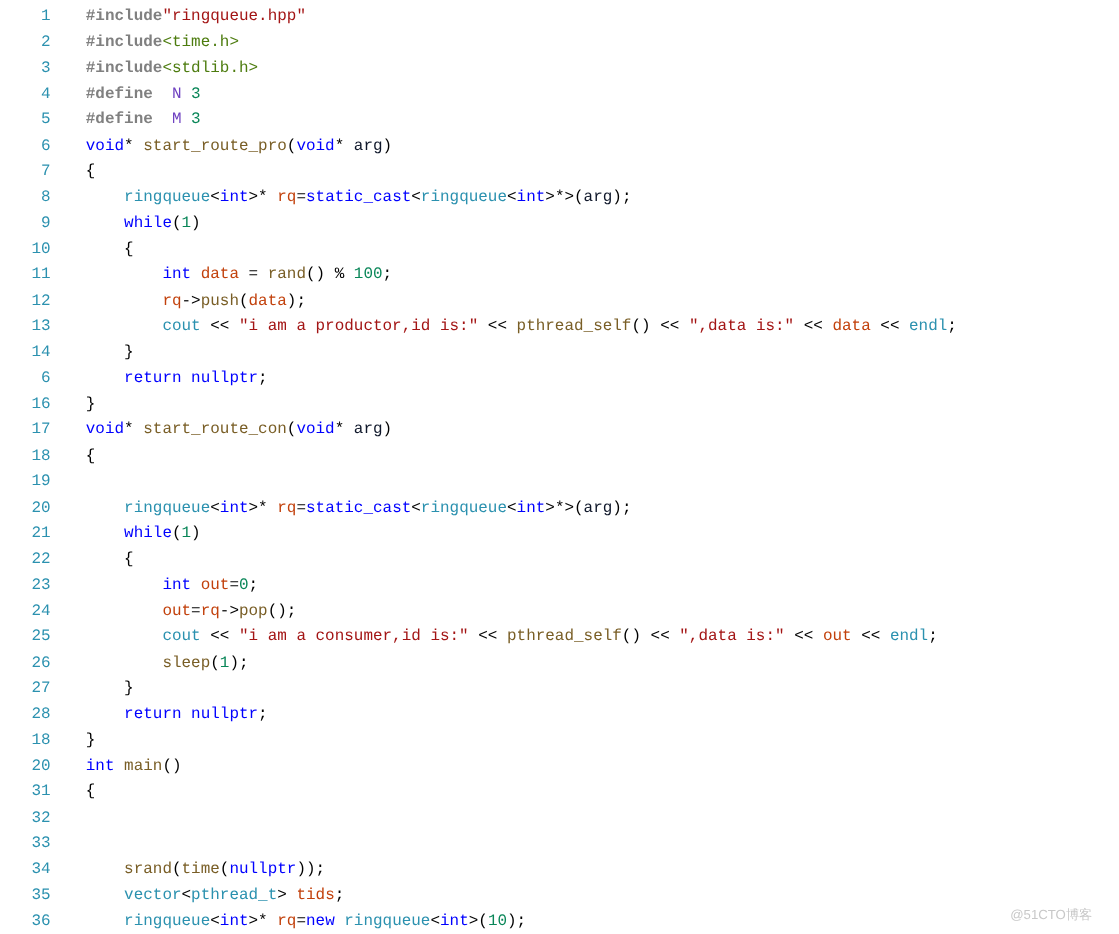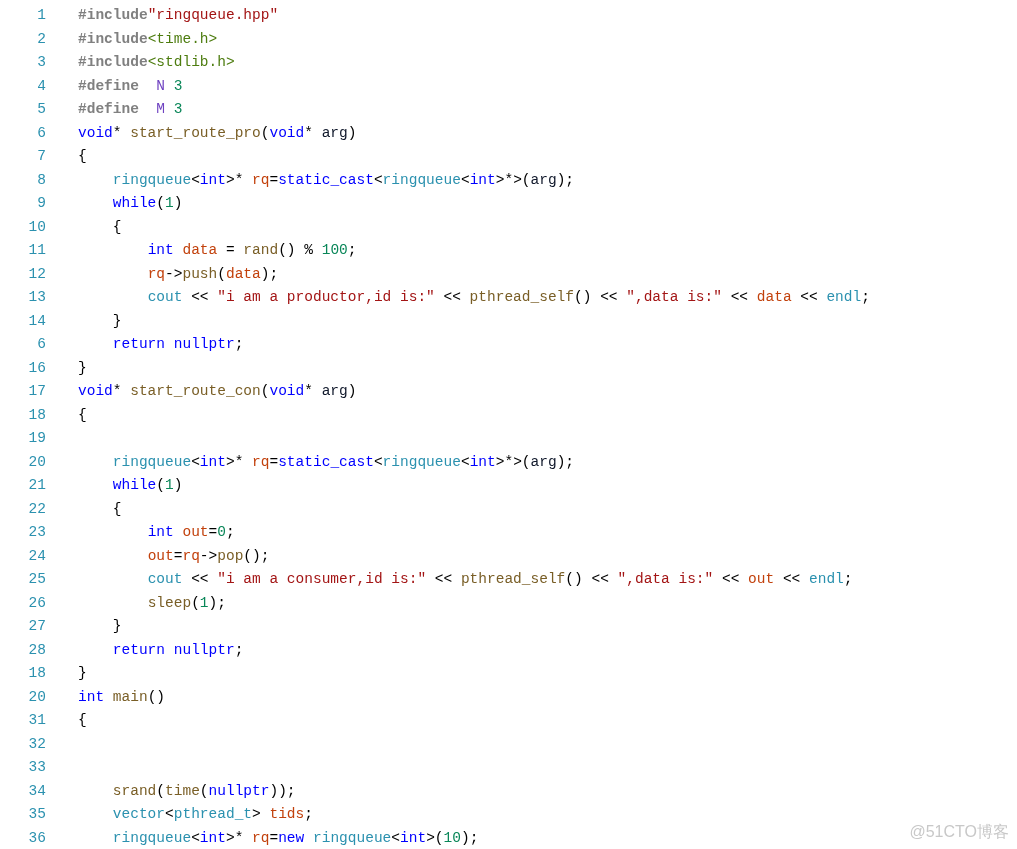--- a/index.html
+++ b/index.html
@@ -12,21 +12,21 @@
   .tk-str{color:#a31515;}     
   .tk-inc{color:#4d7c0f;}     
   .tk-kw{color:#0000ff;}      
   .tk-type{color:#2b91af;}    
   .tk-num{color:#098658;}     
   .tk-fn{color:#795e26;}      
   .tk-mac{color:#6f42c1;}        
   .tk-id{color:#000;}        
   .tk-par{color:#0f172a;}     
   .tk-dark{color:#c2410c;}
-  .watermark{position:absolute;right:8px;bottom:6px;color:#c8c8c8;font-family:"Microsoft YaHei",sans-serif;font-size:16px;}
+  .watermark{position:absolute;right:24px;bottom:6px;color:#c8c8c8;font-family:"Microsoft YaHei",sans-serif;font-size:12px;}
   [data-interactable]{}
 </style>
 </head>
 <body>
 
 <div class="editor" data-interactable="true">
   <div class="gutter" id="gutter" data-interactable="false">
       <div data-interactable="false">1</div>
       <div data-interactable="false">2</div>
       <div data-interactable="false">3</div>

